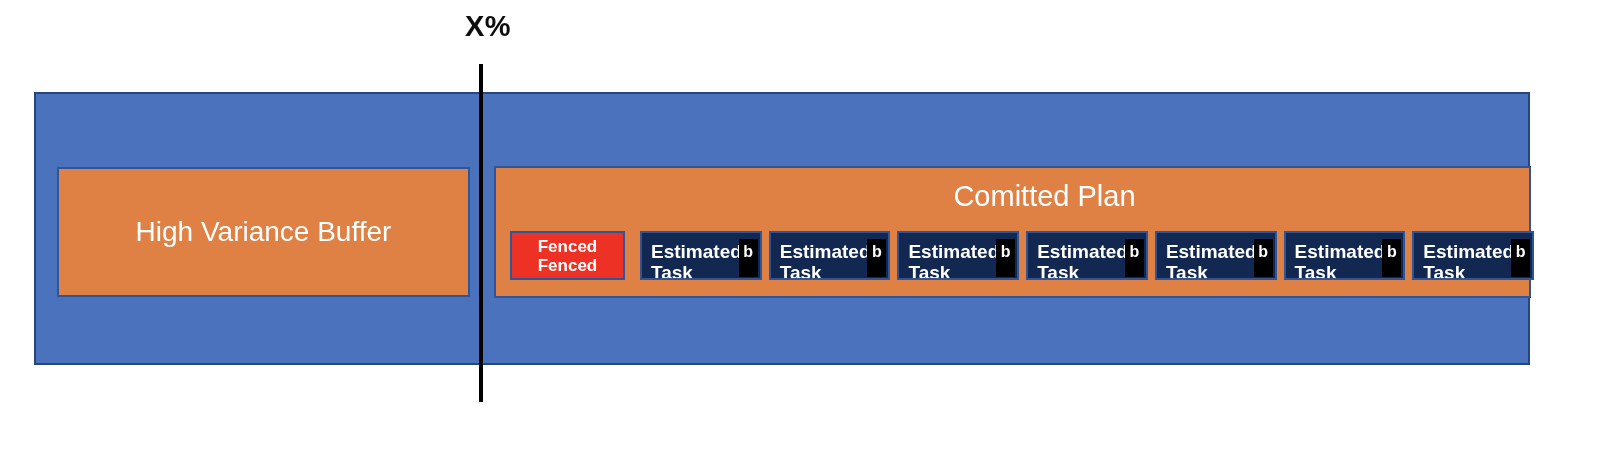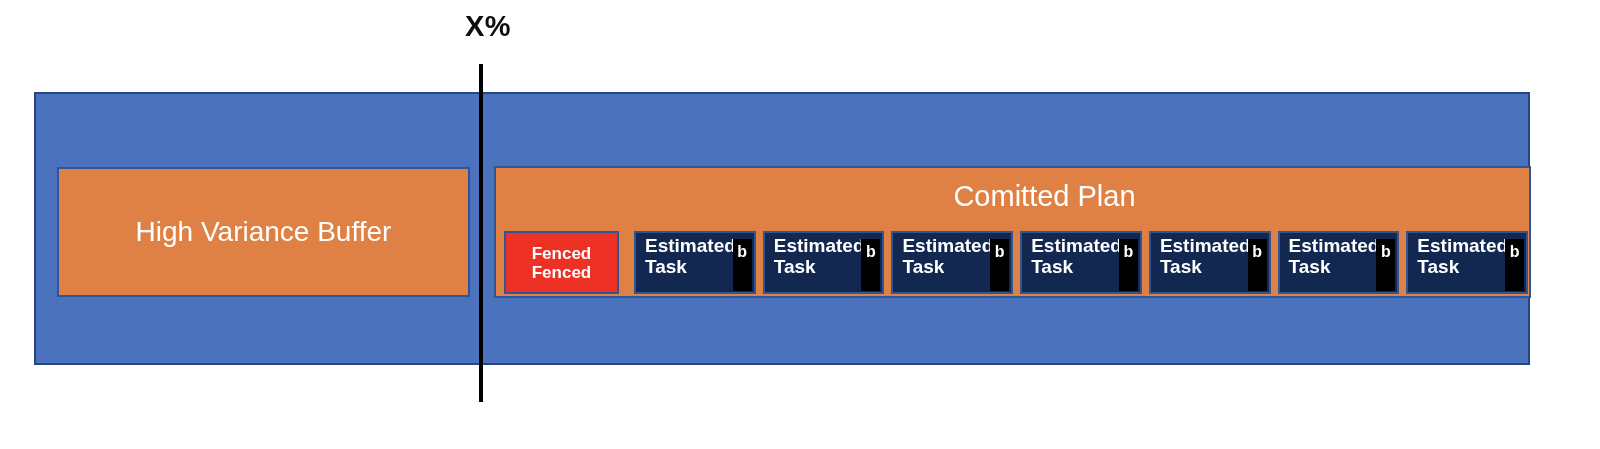--- a/index.html
+++ b/index.html
@@ -79,24 +79,24 @@
     left: 0;
     width: 100%;
     text-align: center;
     color: #ffffff;
     font-size: 29px;
     font-weight: 500;
     padding-left: 32px;
   }
   .task-row {
     position: absolute;
-    left: 8px;
+    left: 14px;
     top: 63px;
     width: 1024px;
-    height: 63px;
+    height: 49px;
     display: flex;
     align-items: stretch;
     gap: 7px;
   }
   .fenced-box {
     flex: 0 0 115px;
     margin-right: 8px;
     background: var(--red, #ED3125);
     border: 2px solid var(--orange-border, #2E5597);
     box-sizing: border-box;
@@ -113,21 +113,21 @@
   .task {
     flex: 1 1 0;
     position: relative;
     background: var(--navy, #122850);
     border: 2px solid var(--navy-border, #2E5597);
     box-sizing: border-box;
     color: #ffffff;
     overflow: hidden;
   }
   .task-text {
-    padding: 2px 0 0 9px;
+    padding: 8px 0 0 9px;
     font-size: 19px;
     font-weight: 700;
     line-height: 21px;
   }
   .task-badge {
     position: absolute;
     right: 2px;
     top: 6px;
     bottom: 1px;
     width: 19px;

